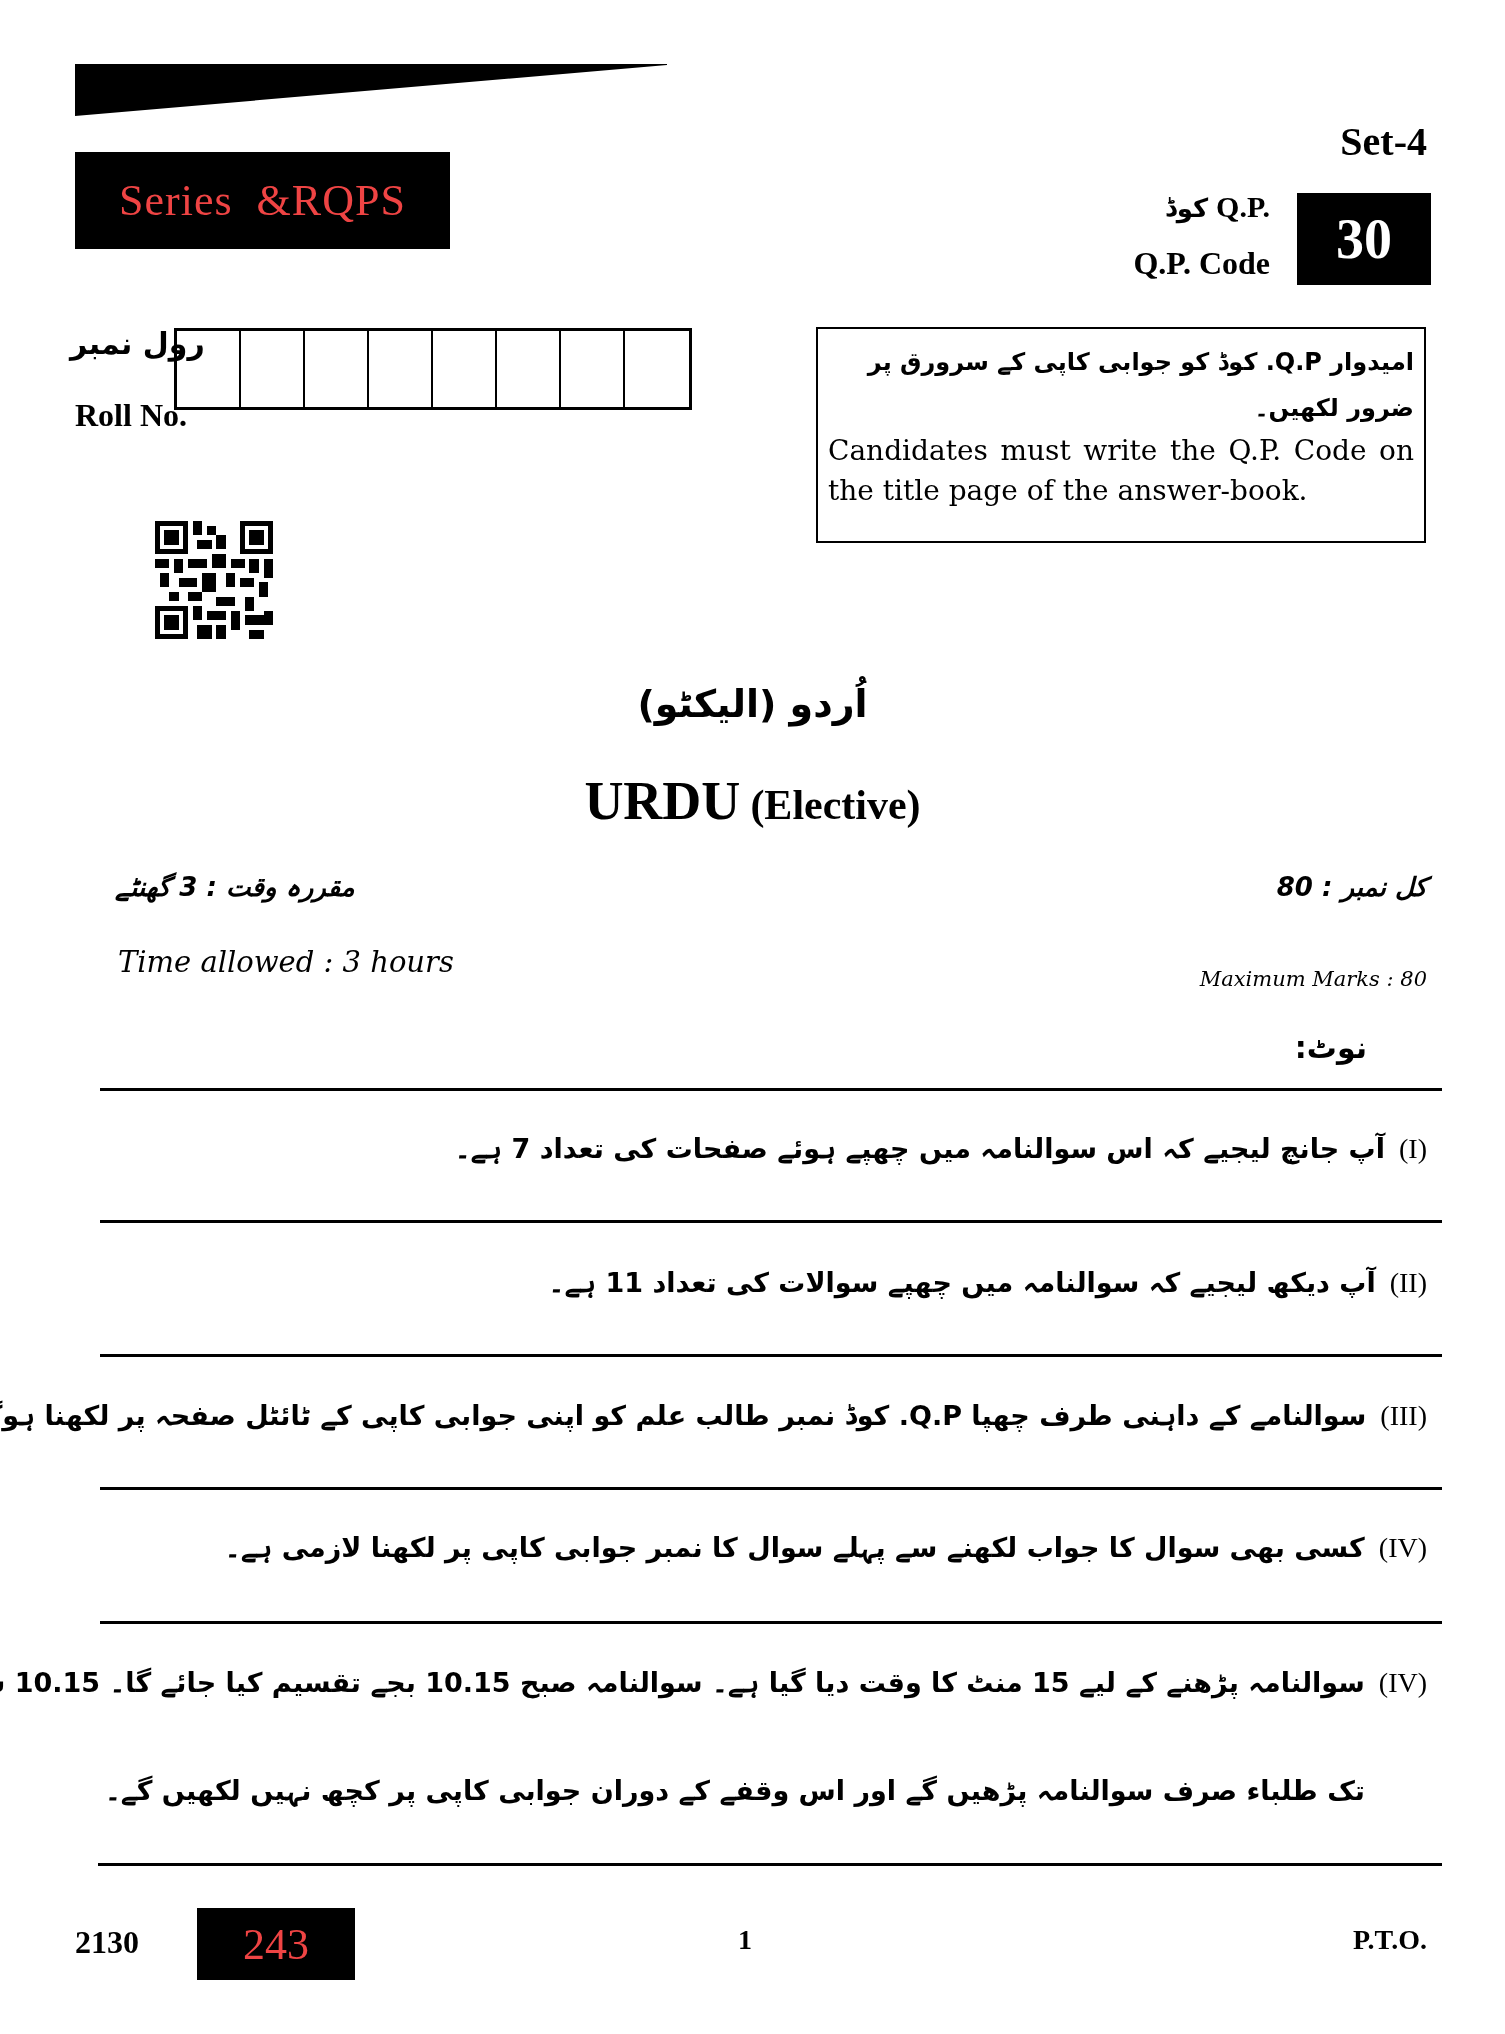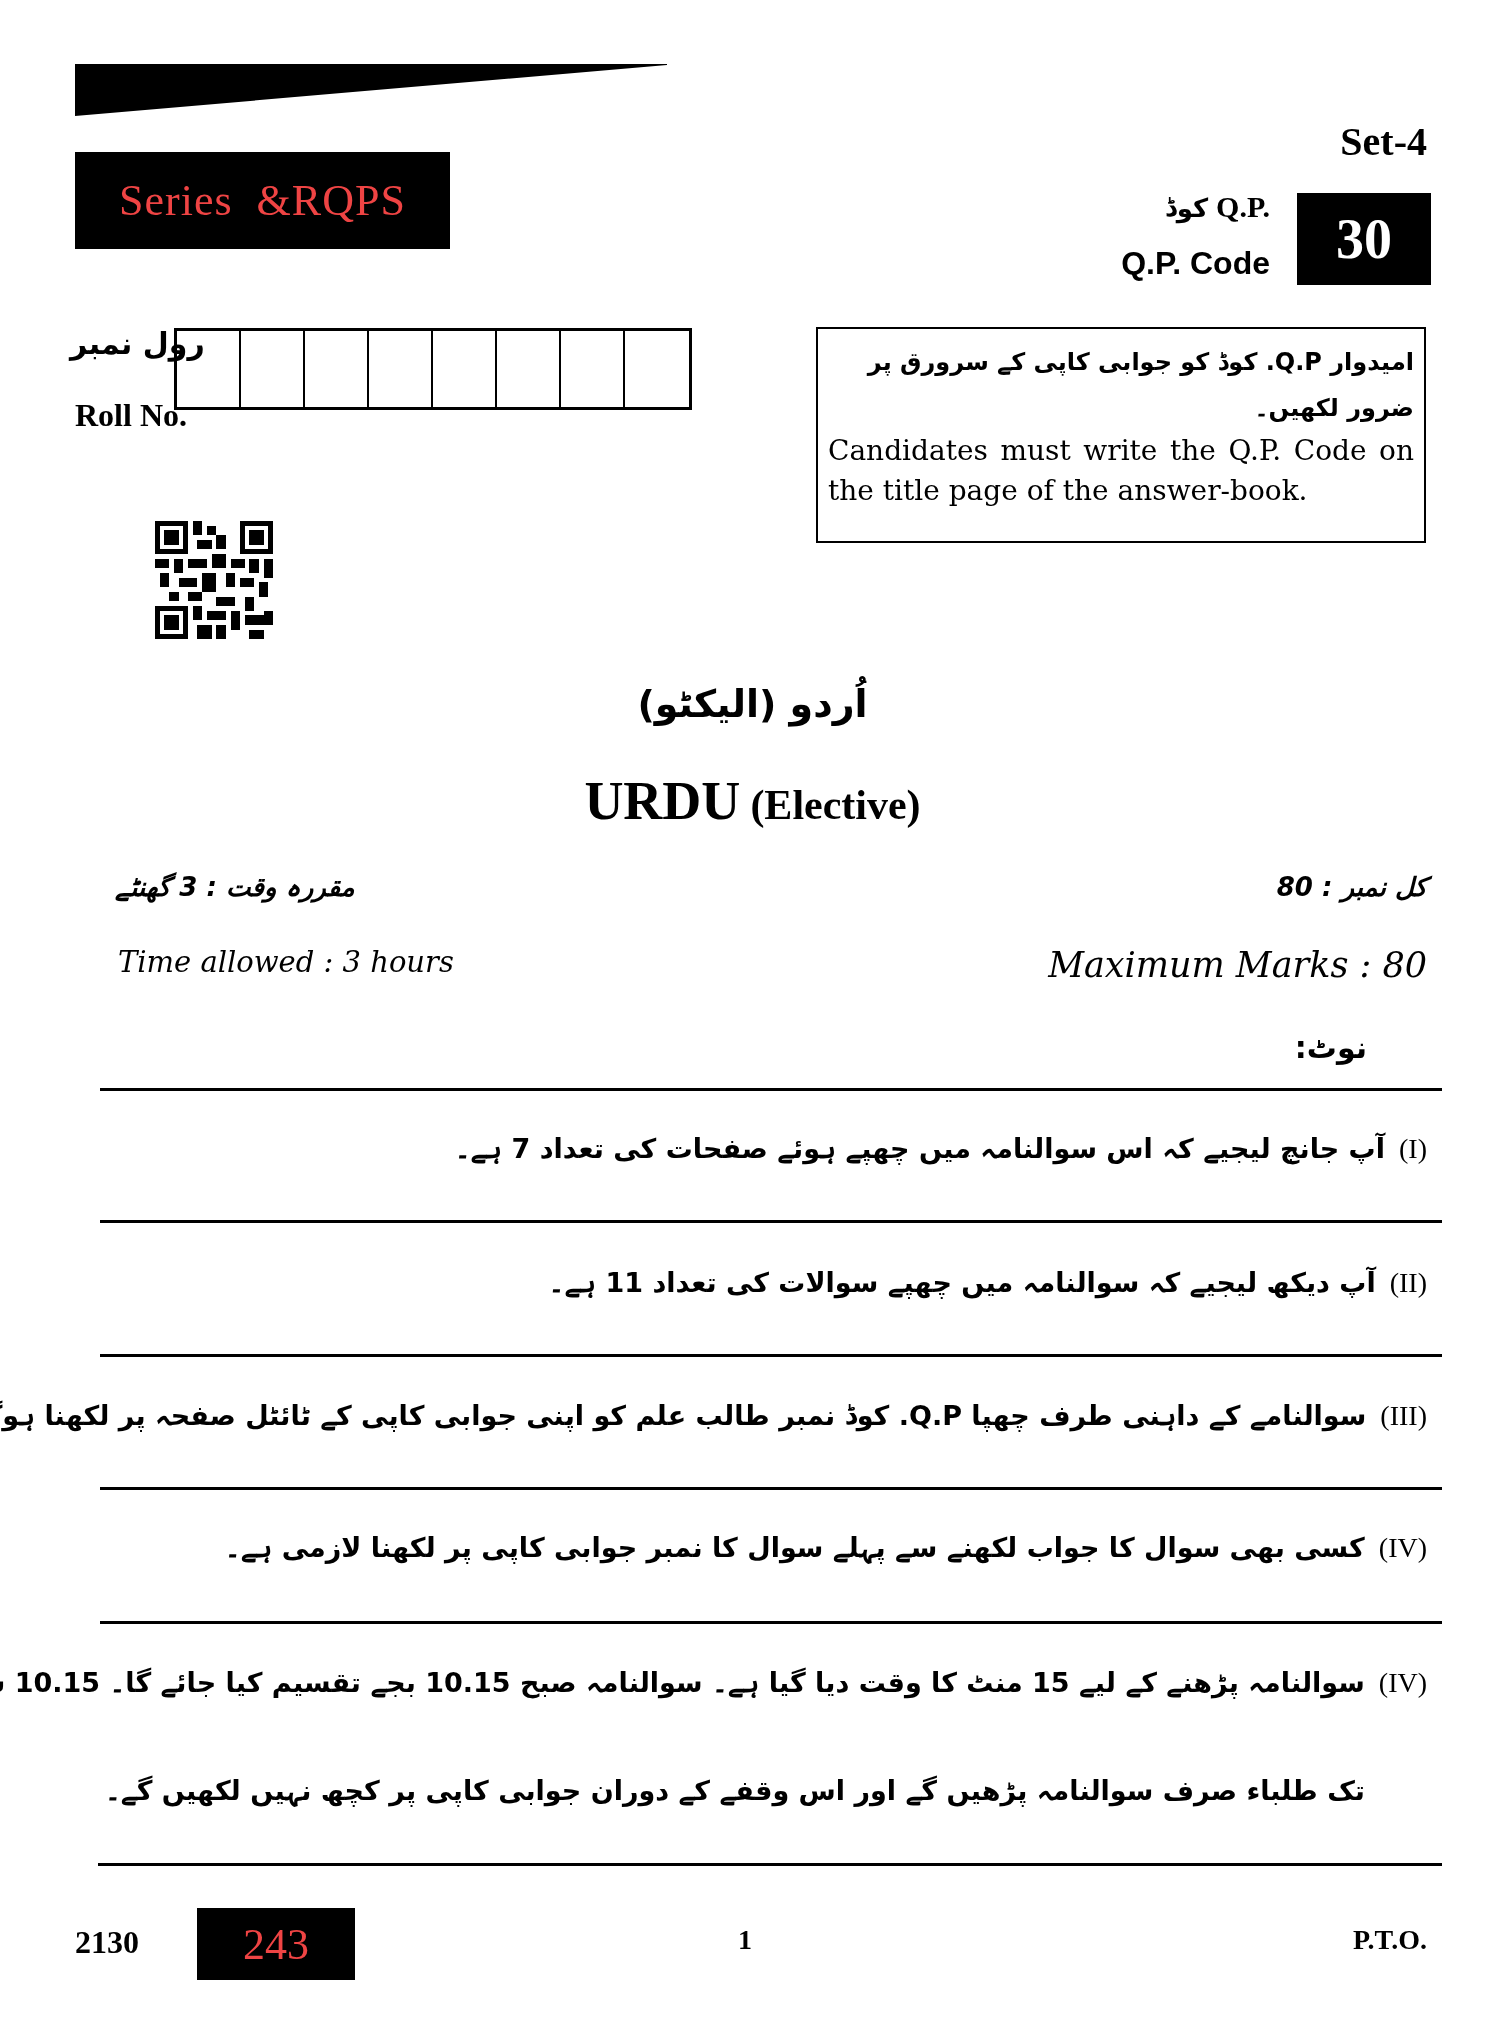--- a/index.html
+++ b/index.html
@@ -12,21 +12,21 @@
 
   
   #series { left:75px; top:152px; width:375px; height:97px; background:#000; color:#ef4444;
             display:flex; align-items:center; justify-content:center;
             font-family:"Liberation Serif","DejaVu Serif",serif; font-size:44px; letter-spacing:1px; white-space:pre; }
 
   #set { right:78px; top:118px; font-size:40px; font-weight:bold; font-family:"Liberation Serif",serif; }
 
   #qp-urdu { right:235px; top:190px; font-size:30px; font-weight:bold; text-align:right; font-family:"Liberation Serif",serif; }
   #qp-urdu .ur { font-family:"DejaVu Sans",sans-serif; font-size:26px; margin-right:8px; }
-  #qp-code-label { right:235px; top:245px; font-size:32px; font-weight:bold; font-family:Liberation Sans, sans-serif; }
+  #qp-code-label { right:235px; top:245px; font-size:32px; font-weight:bold; font-family:Liberation Serif, serif; }
   #qp-code-box { left:1297px; top:193px; width:134px; height:92px; background:#000000; color:#fff;
                  display:flex; align-items:center; justify-content:center;
                  font-size:56px; font-weight:bold; font-family:"Liberation Serif",serif; }
 
   
   #roll-urdu { left:70px; top:326px; font-size:30px; font-family:"DejaVu Sans",sans-serif; font-weight:bold; direction:rtl; }
   #roll-label { left:75px; top:397px; font-size:32px; font-weight:bold; font-family:"Liberation Serif",serif; }
   #roll-grid { left:174px; top:328px; height:76px; display:flex; border:3px solid #000; }
   #roll-grid .cell { width:64px; height:76px; border-right:2px solid #000; box-sizing:border-box; }
   #roll-grid .cell:last-child { border-right:none; }
@@ -42,21 +42,21 @@
 
   
   #title-urdu { left:0; width:1505px; top:682px; text-align:center; font-family:"DejaVu Sans",sans-serif; font-size:38px; font-weight:bold; direction:rtl; }
   #title-en { left:0; width:1505px; top:770px; text-align:center; font-family:"Liberation Serif",serif; font-weight:bold; }
   #title-en .main { font-size:54px; }
   #title-en .sub { font-size:42px; margin-left:10px; }
 
   #time-urdu { left:115px; top:872px; font-family:"DejaVu Sans",sans-serif; font-size:26px; font-weight:bold; font-style:italic; direction:rtl; }
   #time-en { left:118px; top:945px; font-family:"DejaVu Serif",serif; font-size:29px; font-style:italic; }
   #marks-urdu { right:78px; top:872px; font-family:"DejaVu Sans",sans-serif; font-size:26px; font-weight:bold; font-style:italic; direction:rtl; }
-  #marks-en { right:78px; top:945px; font-family:"DejaVu Serif",serif; font-size:35px; font-style:italic; }
+  #marks-en { right:78px; top:967px; font-family:"DejaVu Serif",serif; font-size:21px; font-style:italic; }
 
   #note-label { right:138px; top:1030px; font-family:"DejaVu Sans",sans-serif; font-size:30px; font-weight:bold; direction:rtl; }
 
   .rule { left:100px; width:1342px; height:3px; background:#000; }
 
   .instr { right:78px; direction:rtl; text-align:right; font-family:"DejaVu Sans",sans-serif; font-size:27px; font-weight:bold; white-space:nowrap; }
   .instr .num { font-family:"Liberation Serif",serif; font-weight:normal; font-size:28px; margin-left:14px; }
 
   #footer-code { left:75px; top:1924px; font-size:32px; font-weight:bold; font-family:"Liberation Serif",serif; }
   #footer-box { left:197px; top:1908px; width:158px; height:72px; background:#000; color:#ef4444;

